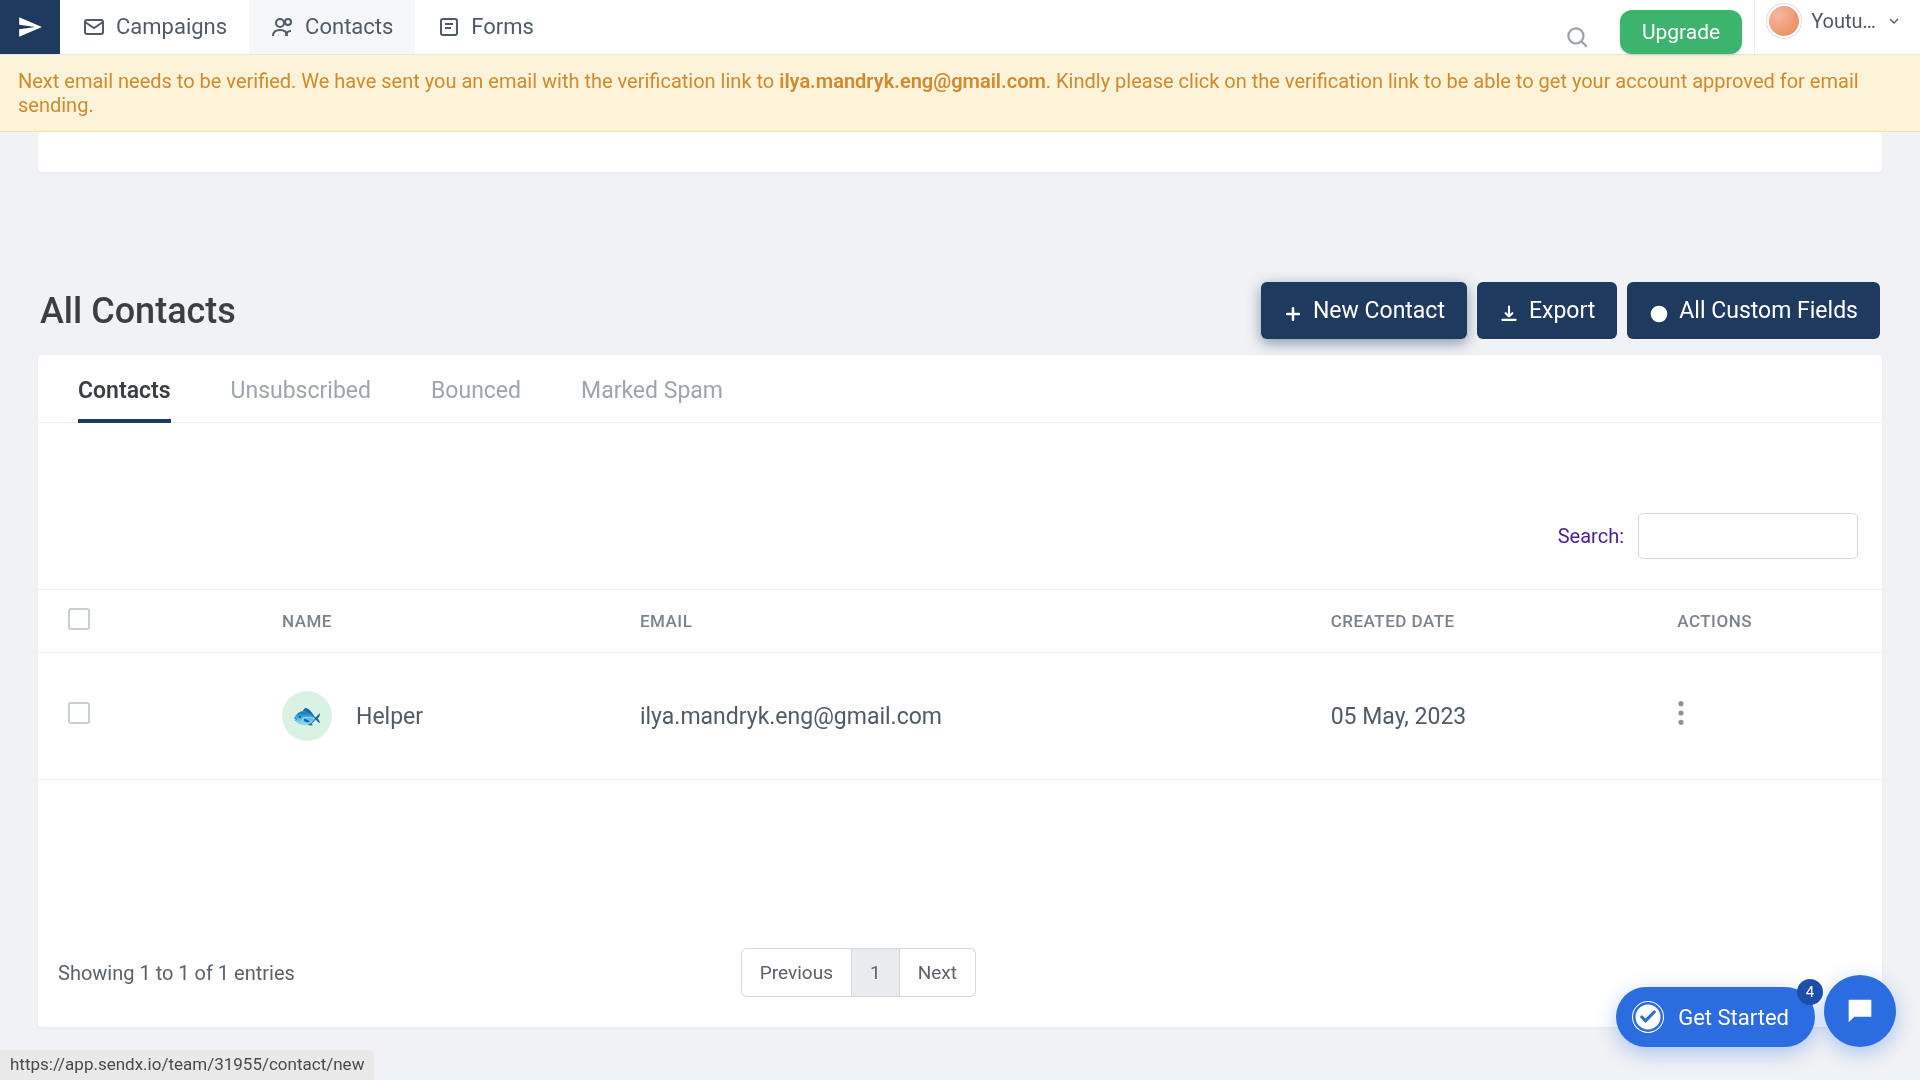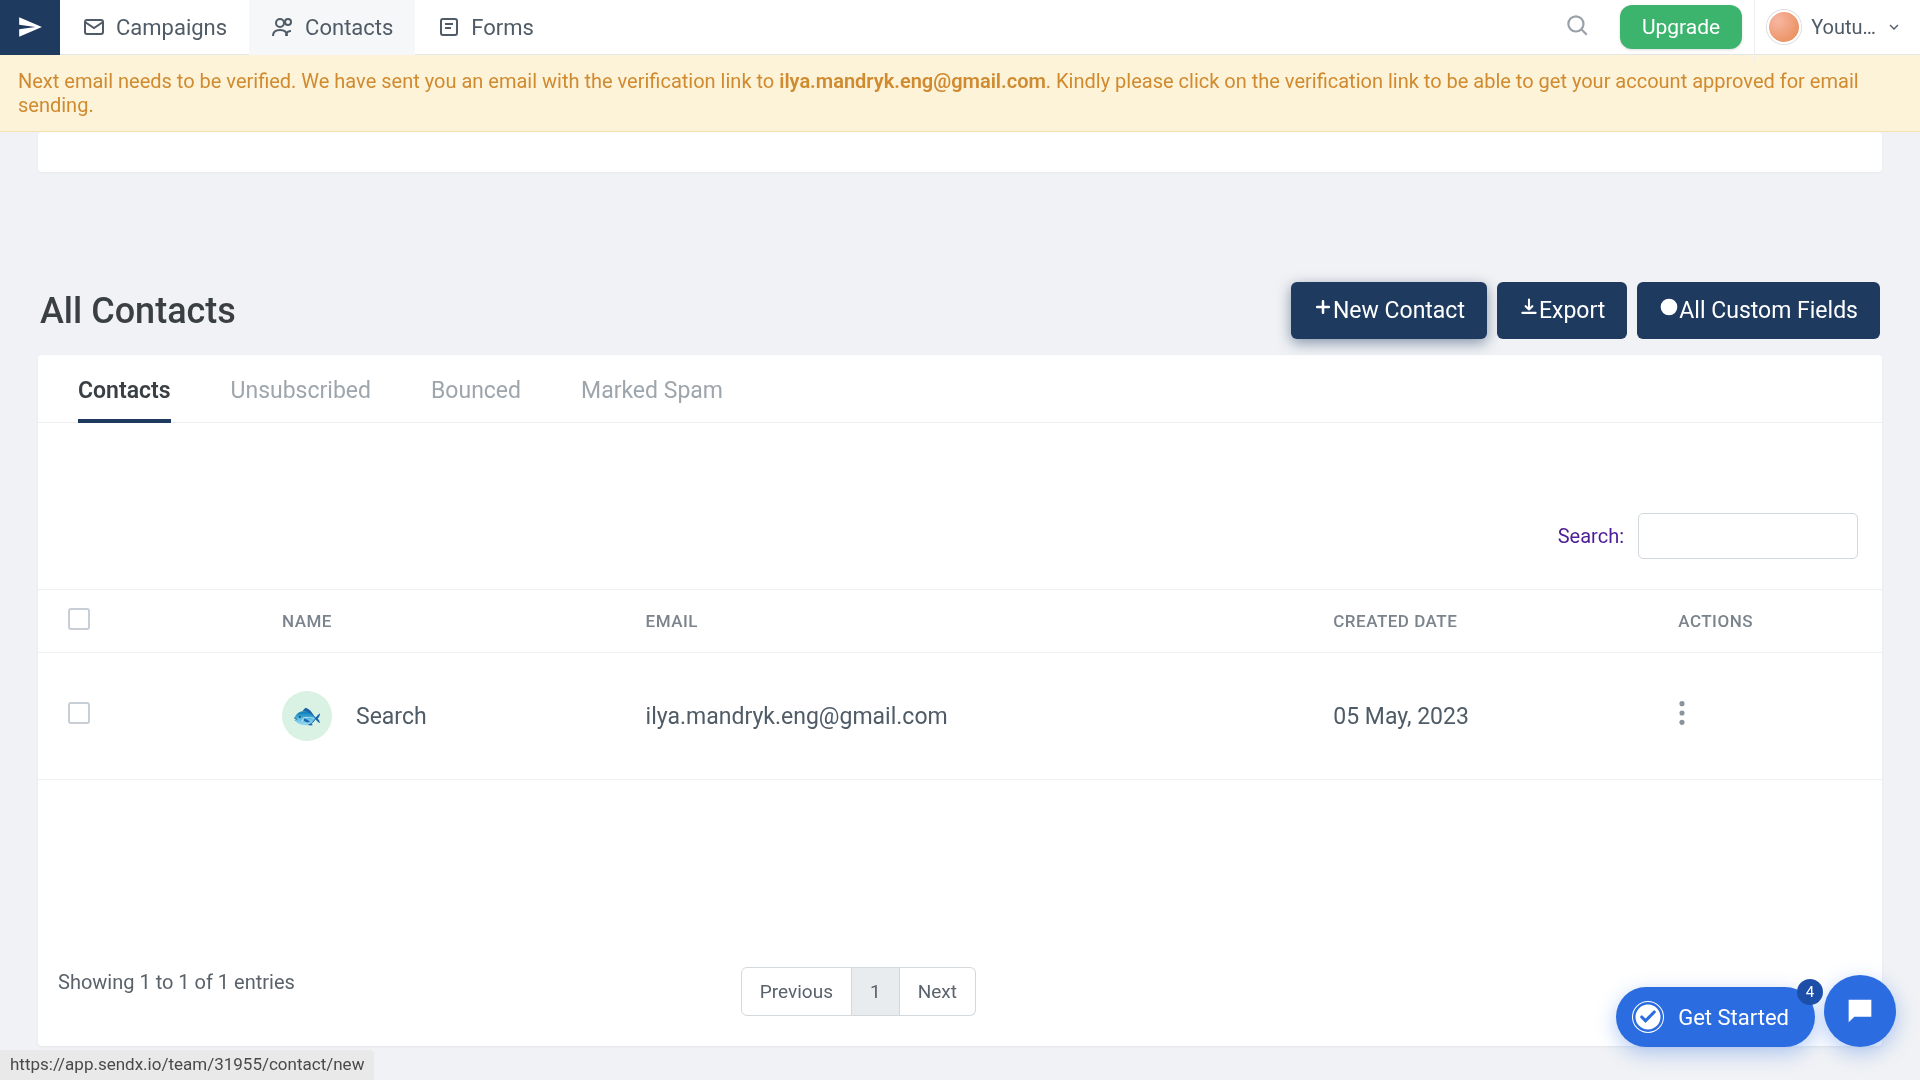--- a/index.html
+++ b/index.html
@@ -13,21 +13,21 @@
   color: #333;
   width: 1920px;
   height: 1080px;
   overflow: hidden;
   position: relative;
 }
 
 
 .topbar {
   display: flex;
-  align-items: center;
+  align-items: flex-end;
   background: #fff;
   height: 55px;
   border-bottom: 1px solid #e5e5e5;
 }
 .logo-box {
   width: 60px;
   height: 55px;
   background: #1e3a5f;
   display: flex;
   align-items: center;
@@ -131,21 +131,22 @@
   gap: 10px;
 }
 .btn-dark {
   background: #1e3a5f;
   color: #fff;
   border: none;
   border-radius: 6px;
   padding: 15px 22px;
   font-size: 23px;
   display: flex;
-  align-items: flex-start;
+  align-items: flex-end;
+  gap: 10px;
   cursor: pointer;
 }
 .btn-dark.hover {
   box-shadow: 0 4px 14px rgba(30,58,95,0.5);
 }
 .btn-dark svg { width: 20px; height: 20px; fill: #fff; }
 
 
 .contacts-card {
   background: #fff;
@@ -262,21 +263,20 @@
 }
 .showing-text {
   font-size: 20px;
   color: #5a626b;
 }
 .pagination {
   display: flex;
   margin-left: auto;
   margin-right: auto;
   transform: translateX(-40px);
-  margin-top: 19px;
 }
 .page-btn {
   border: 1px solid #d3d8dd;
   background: #fff;
   color: #5a626b;
   font-size: 19px;
   padding: 12px 18px;
   cursor: pointer;
 }
 .page-btn:first-child { border-radius: 6px 0 0 6px; }
@@ -450,21 +450,21 @@
       </thead>
       <tbody>
         <tr>
           <td class="td-checkbox"><span class="checkbox"></span></td>
           <td style="width:160px"></td>
           <td>
             <div class="name-cell">
               <div class="row-avatar">
                 <span class="row-avatar-inner">🐟</span>
               </div>
-              <span>Search</span>
+              <span>Helper</span>
             </div>
           </td>
           <td>ilya.mandryk.eng@gmail.com</td>
           <td>05 May, 2023</td>
           <td>
             <span class="actions-btn">
               <svg viewBox="0 0 6 24">
                   <circle cx="3" cy="4" r="2.2" fill="#8b939c"></circle>
                   <circle cx="3" cy="12" r="2.2" fill="#8b939c"></circle>
                   <circle cx="3" cy="20" r="2.2" fill="#8b939c"></circle>

